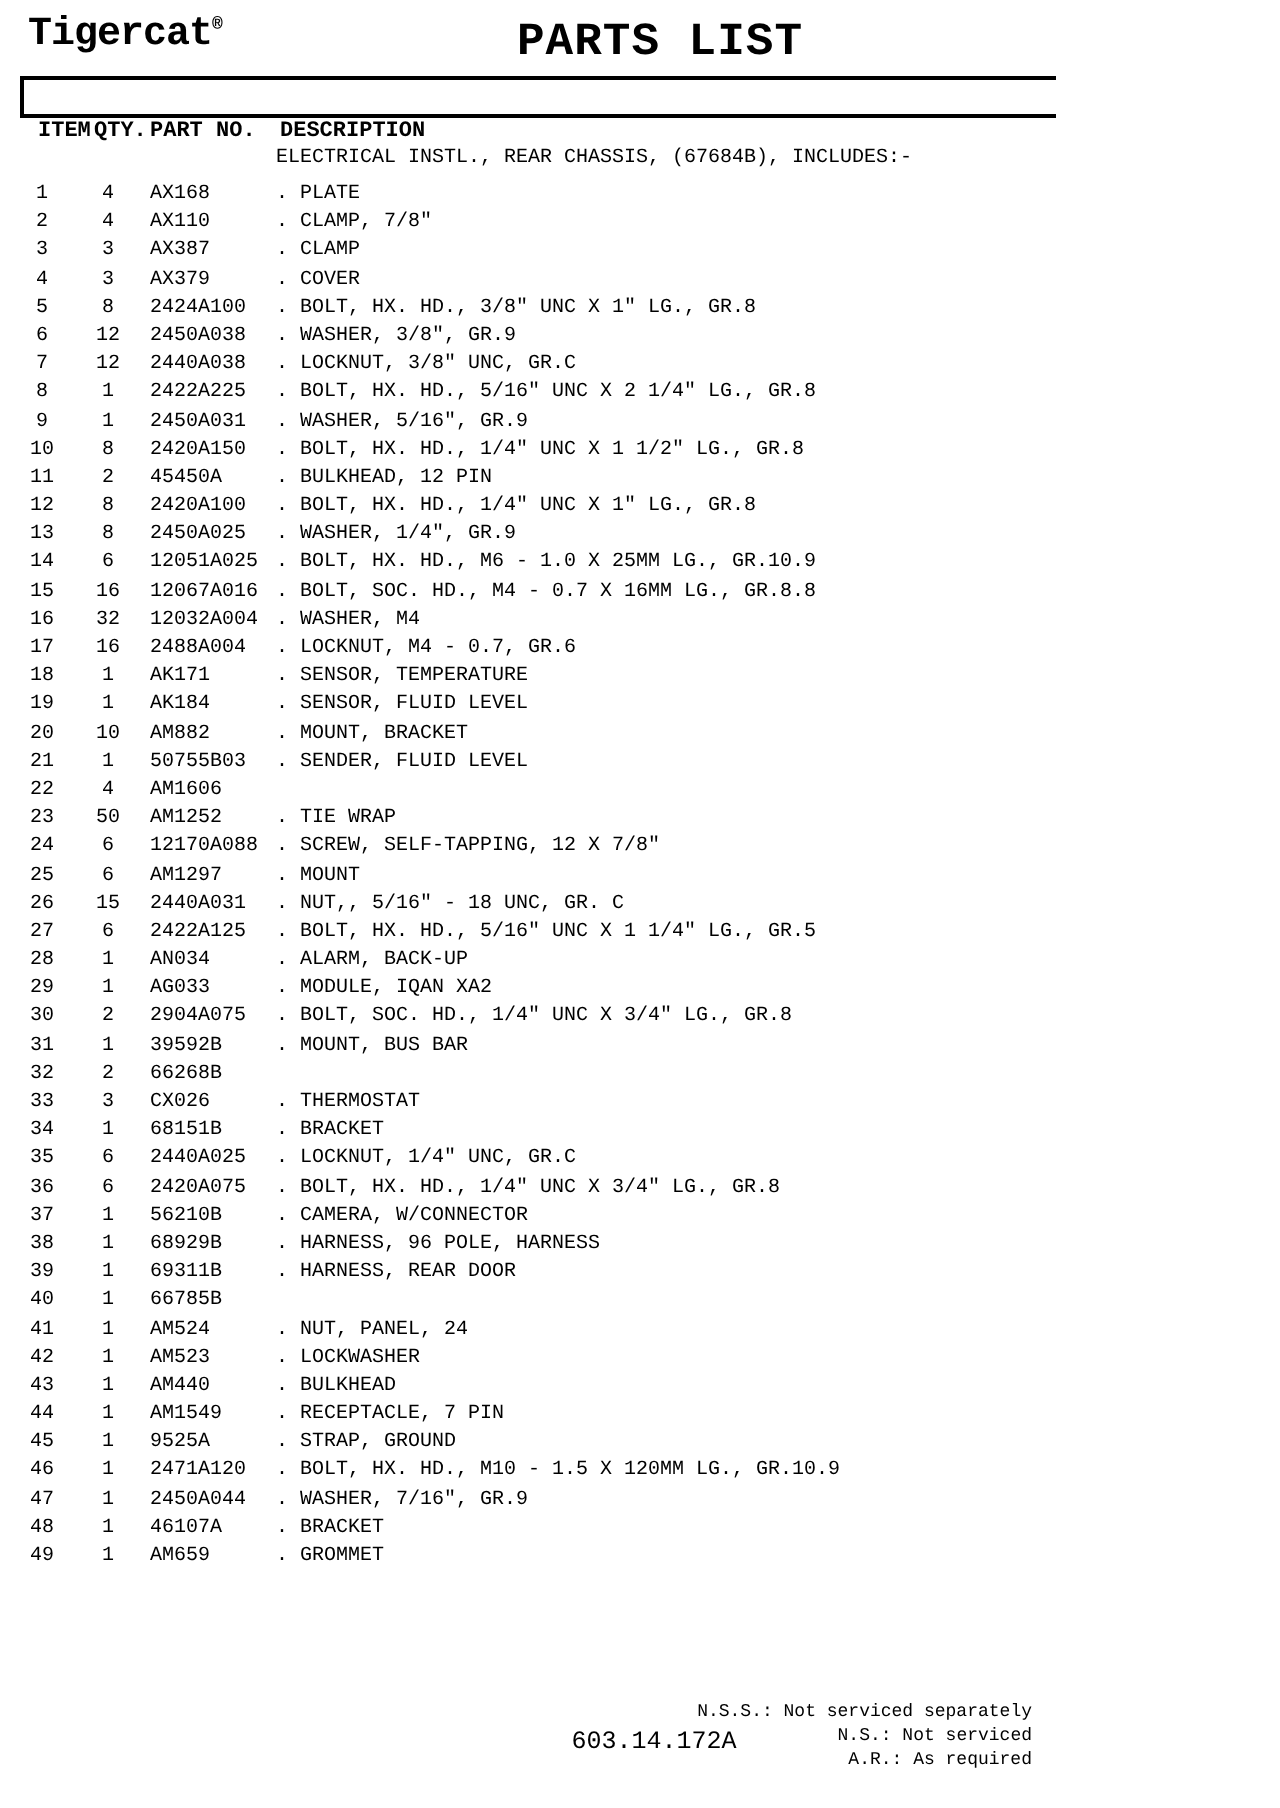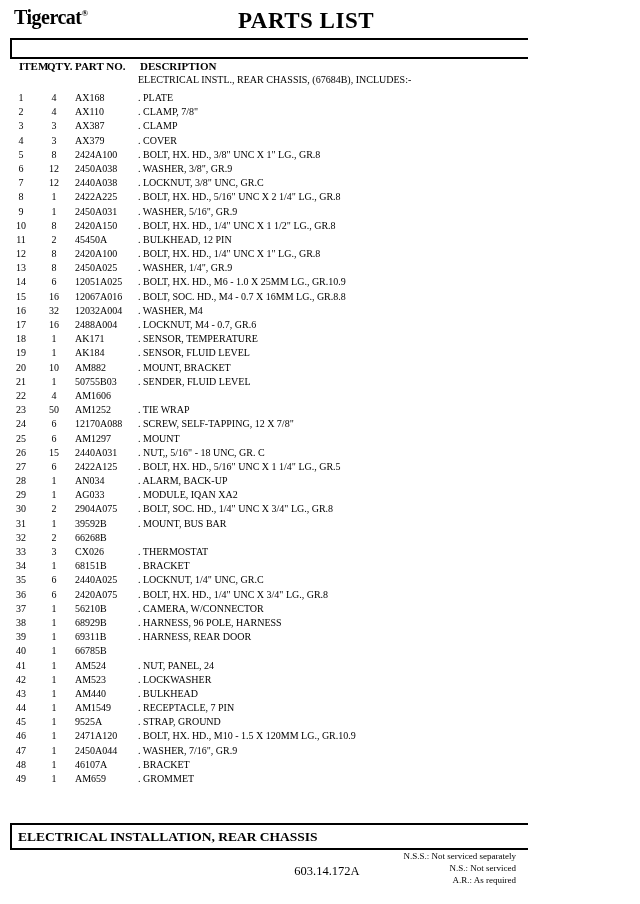--- a/index.html
+++ b/index.html
@@ -1,33 +1,34 @@
 <!DOCTYPE html>
 <html><head>
 <meta charset="utf-8">
 <style>
   html,body { margin:0; padding:0; background:#fff; }
   .page {
     position:relative;
     width:528px; height:904px;
     background:#ffffff;
     color:#000;
-    font-family:Liberation Serif, serif;
+    font-family:Liberation Mono, monospace;
     overflow:hidden;
   }
   .brand {
     position:absolute; left:14px; top:6px;
     font-size:20px; font-weight:bold; letter-spacing:-0.5px;
     white-space:nowrap;
   }
   .brand .reg { font-size:9px; vertical-align:super; font-weight:bold; }
   .doc-title {
     position:absolute; left:0; top:8px; width:612px;
     text-align:center; font-size:23px; font-weight:bold; letter-spacing:0.5px;
     white-space:nowrap;
+    padding-left:24px;
   }
   .header-box {
     position:absolute; left:10px; top:38px;
     width:618px; height:21px;
     border:2px solid #000; box-sizing:border-box;
   }
   .col-head {
     position:absolute; top:60px;
     font-size:11px; font-weight:bold; white-space:nowrap;
   }
@@ -375,23 +376,20 @@
       <span class="c-desc">. BRACKET</span>
     </div>
       <div class="prow">
       <span class="c-item">49</span>
       <span class="c-qty">1</span>
       <span class="c-part">AM659</span>
       <span class="c-desc">. GROMMET</span>
     </div>
     </div>
 
-  <div class="section-box">
-    <span class="section-title">ELECTRICAL INSTALLATION, REAR CHASSIS</span>
-  </div>
 
   <div class="legend">
     <div>N.S.S.: Not serviced separately</div>
     <div>N.S.: Not serviced</div>
     <div>A.R.: As required</div>
   </div>
 
   <div class="doc-number">603.14.172A</div>
 
 </div>

